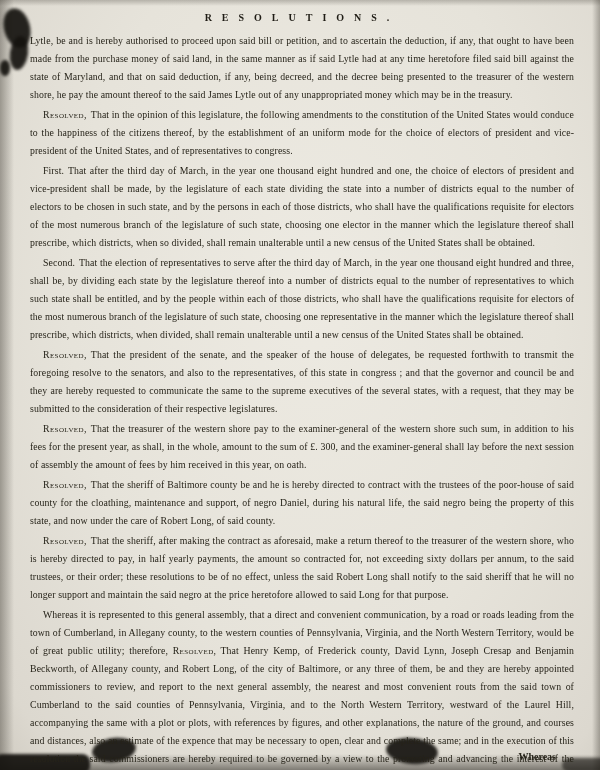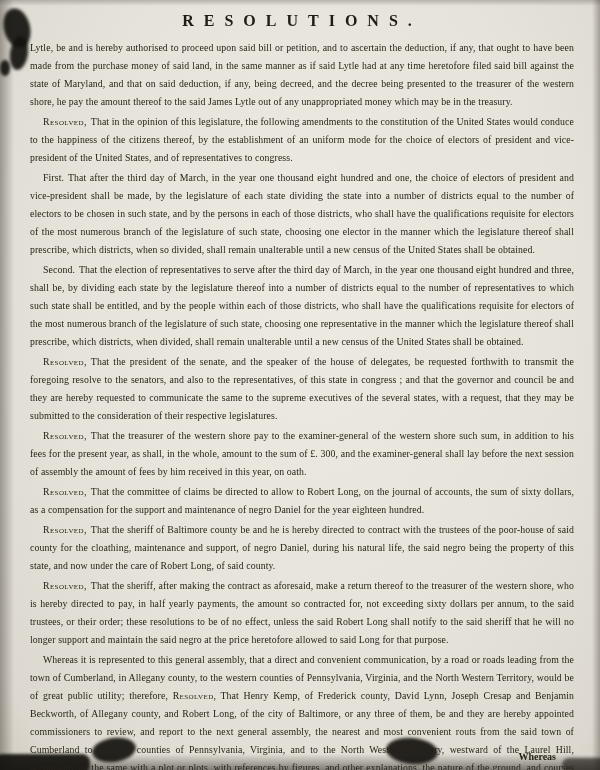--- a/index.html
+++ b/index.html
@@ -29,21 +29,21 @@
   .s3{left:0px;top:60px;width:10px;height:16px;}
   .s4{left:92px;bottom:8px;width:44px;height:24px;transform:rotate(-8deg);}
   .s5{left:386px;bottom:6px;width:52px;height:26px;transform:rotate(5deg);}
   .s6{left:-6px;bottom:-4px;width:96px;height:20px;border-radius:8px;}
   .s7{right:-8px;bottom:-2px;width:46px;height:14px;border-radius:8px;opacity:.6;}
 
   .text-block{position:absolute;left:30px;top:12px;width:544px;}
   h1.title{
     margin:0 0 9px 0;
     text-align:center;
-    font-size:16px;
+    font-size:10px;
     font-weight:700;
     letter-spacing:10px;
     color:#1f1c15;
   }
   p.para{
     margin:0 0 2px 0;
     font-size:9.8px;
     line-height:18px;
     text-align:justify;
     text-indent:13px;
@@ -100,23 +100,20 @@
     </p>
 
     <p class="para">
       <span class="lead sc">Resolved,</span><span>That the president of the senate, and the speaker of the house of delegates, be requested forthwith to transmit the foregoing resolve to the senators, and also to the representatives, of this state in congress ; and that the governor and council be and they are hereby requested to communicate the same to the supreme executives of the several states, with a request, that they may be submitted to the consideration of their respective legislatures.</span>
     </p>
 
     <p class="para sect">
       <span class="lead sc">Resolved,</span><span>That the treasurer of the western shore pay to the examiner-general of the western shore such sum, in addition to his fees for the present year, as shall, in the whole, amount to the sum of £. 300, and the examiner-general shall lay before the next session of assembly the amount of fees by him received in this year, on oath.</span>
     </p>
 
-    <p class="para sect">
-      <span class="lead sc">Resolved,</span><span>That the committee of claims be directed to allow to Robert Long, on the journal of accounts, the sum of sixty dollars, as a compensation for the support and maintenance of negro Daniel for the year eighteen hundred.</span>
-    </p>
 
     <p class="para">
       <span class="lead sc">Resolved,</span><span>That the sheriff of Baltimore county be and he is hereby directed to contract with the trustees of the poor-house of said county for the cloathing, maintenance and support, of negro Daniel, during his natural life, the said negro being the property of this state, and now under the care of Robert Long, of said county.</span>
     </p>
 
     <p class="para">
       <span class="lead sc">Resolved,</span><span>That the sheriff, after making the contract as aforesaid, make a return thereof to the treasurer of the western shore, who is hereby directed to pay, in half yearly payments, the amount so contracted for, not exceeding sixty dollars per annum, to the said trustees, or their order; these resolutions to be of no effect, unless the said Robert Long shall notify to the said sheriff that he will no longer support and maintain the said negro at the price heretofore allowed to said Long for that purpose.</span>
     </p>
 
     <p class="para sect">

